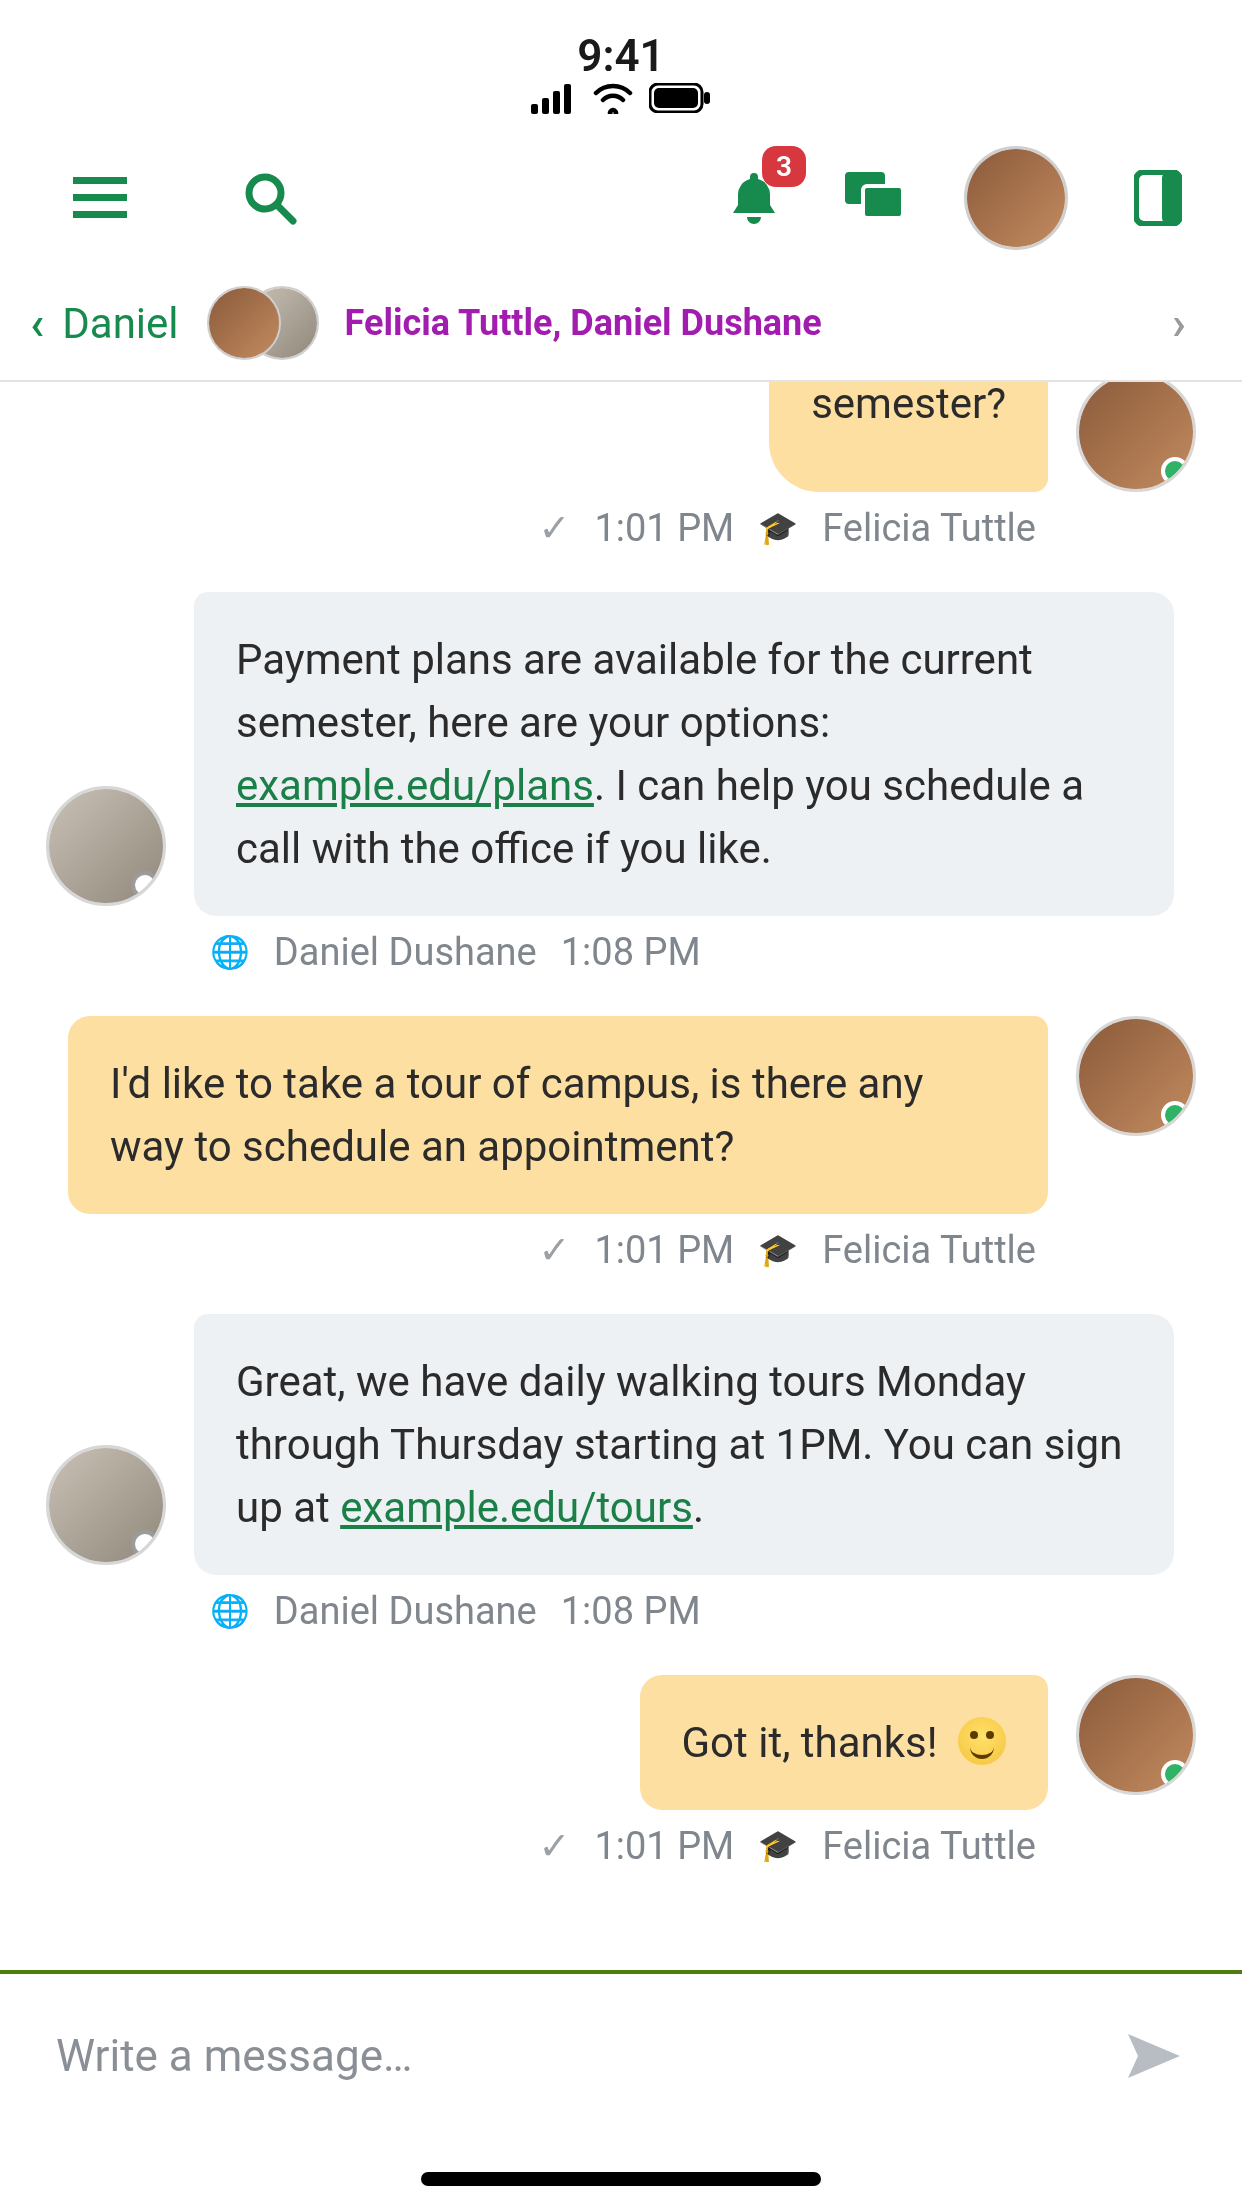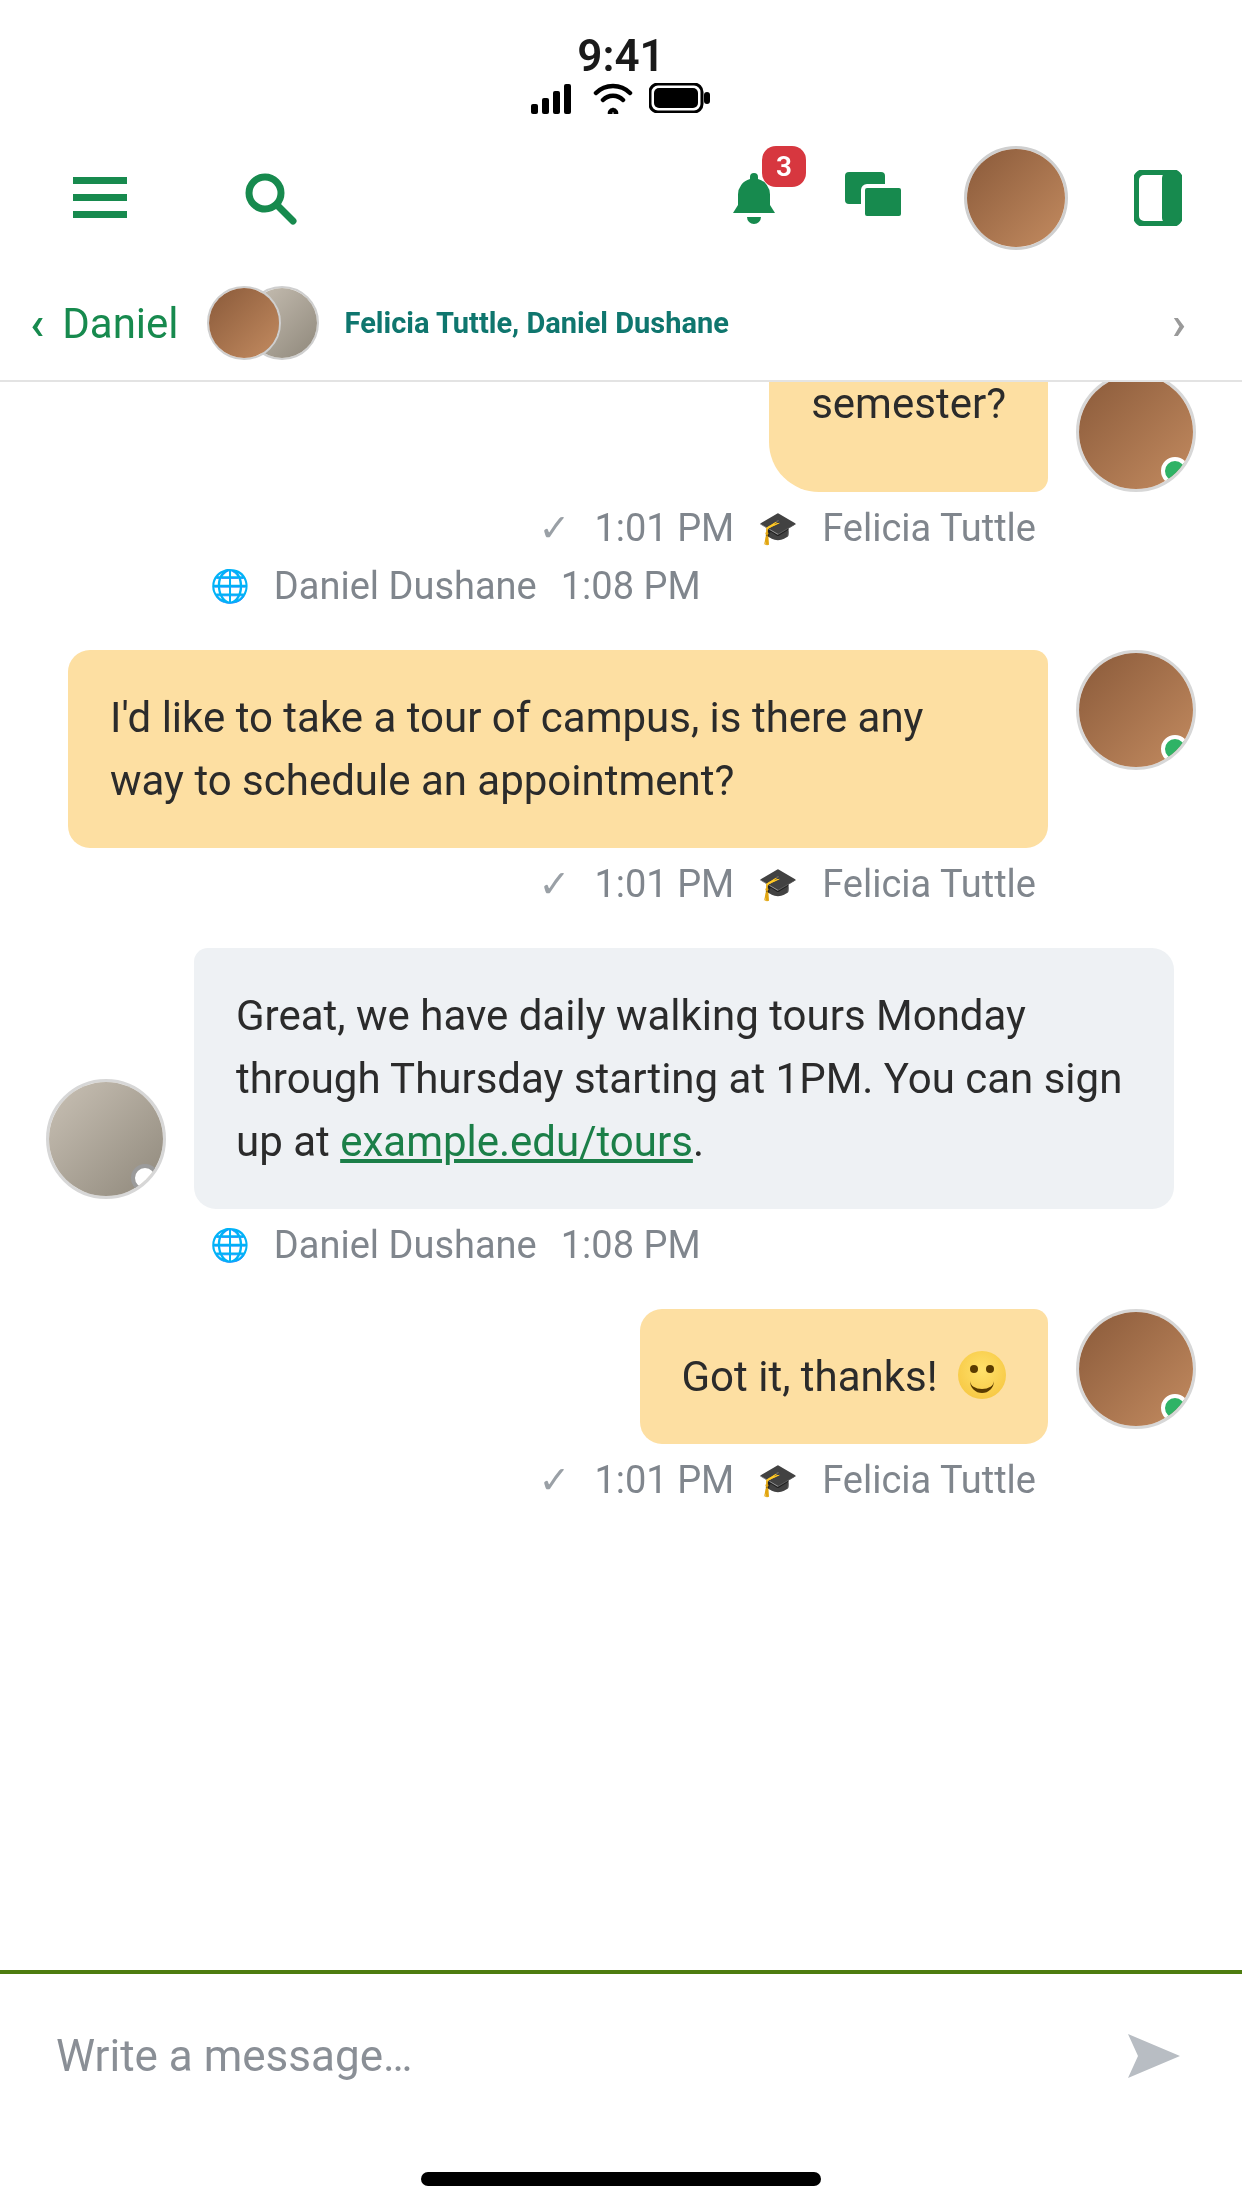--- a/index.html
+++ b/index.html
@@ -14,21 +14,21 @@
 .notif-wrap{position:relative;}
 .badge{position:absolute;top:-22px;right:-22px;background:#d7373f;color:#fff;font-size:28px;font-weight:600;border-radius:14px;padding:4px 14px;}
 .avatar-top{width:104px;height:104px;border-radius:50%;border:3px solid #cfcfcf;overflow:hidden;background:#eee;}
 .conv-header{display:flex;align-items:center;padding:0 40px 20px 30px;border-bottom:2px solid #e3e3e3;}
 .back-btn{display:flex;align-items:center;gap:18px;color:#178a4e;font-size:42px;cursor:pointer;}
 .back-btn .chev{font-size:46px;font-weight:600;}
 .pair-avatars{position:relative;width:110px;height:74px;margin-left:28px;}
 .pair-avatars .av{position:absolute;width:74px;height:74px;border-radius:50%;border:2px solid #cfcfcf;background:#eee;overflow:hidden;}
 .pair-avatars .av1{left:0;z-index:2;}
 .pair-avatars .av2{left:38px;z-index:1;}
-.conv-title{font-size:29px;font-weight:700;margin-left:28px;flex:1;color:#0f766e;}
+.conv-title{font-size:36px;font-weight:700;margin-left:28px;flex:1;color:#a21caf;}
 .conv-header .chev-right{color:#9a9a9a;font-size:46px;font-weight:600;cursor:pointer;padding:8px 16px;}
 .messages{padding:0 46px;height:1480px;overflow:hidden;}
 .msg-row{display:flex;margin-top:42px;}
 .msg-row.out{justify-content:flex-end;}
 .msg-row.in{justify-content:flex-start;}
 .msg-side-avatar{width:120px;height:120px;border-radius:50%;border:3px solid #d7d7d7;overflow:hidden;flex:0 0 120px;position:relative;background:#eee;}
 .msg-side-avatar.out{margin-left:28px;}
 .msg-side-avatar.in{margin-right:28px;align-self:flex-end;margin-bottom:10px;}
 .presence{position:absolute;bottom:4px;right:4px;width:28px;height:28px;border-radius:50%;border:4px solid #fff;}
 .presence.online{background:#2fb366;}
@@ -152,20 +152,29 @@
         <div class="presence online"></div>
       </div>
   </div>
   <div class="meta-row out">
     <span class="check">✓</span>
     <span>1:01 PM</span>
     <span class="role-icon">🎓</span>
     <span>Felicia Tuttle</span>
   </div>
 
+  <div class="msg-row in">
+    <div class="msg-side-avatar in">
+        <div class="face f2"></div>
+        <div class="presence offline"></div>
+      </div>
+    <div class="bubble in">
+      <span>Payment plans are available for the current semester, here are your options: </span><a>example.edu/plans</a><span>. I can help you schedule a call with the office if you like.</span>
+    </div>
+  </div>
   <div class="meta-row in">
     <span class="role-icon">🌐</span>
     <span>Daniel Dushane</span>
     <span>1:08 PM</span>
   </div>
 
   <div class="msg-row out">
     <div class="bubble out"><span>I'd like to take a tour of campus, is there any way to schedule an appointment?</span></div>
     <div class="msg-side-avatar out">
         <div class="face f1"></div>

